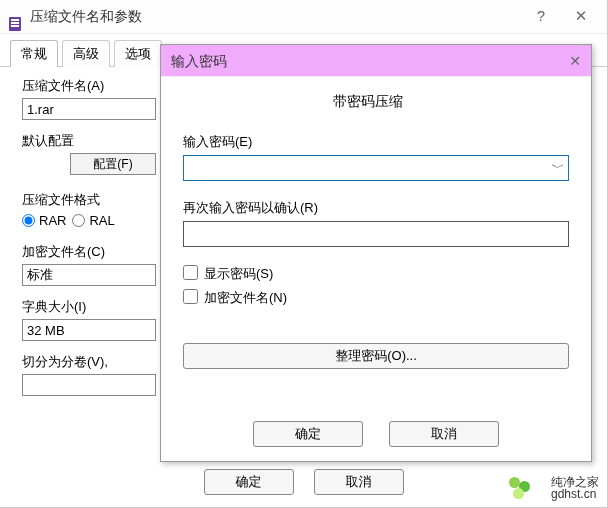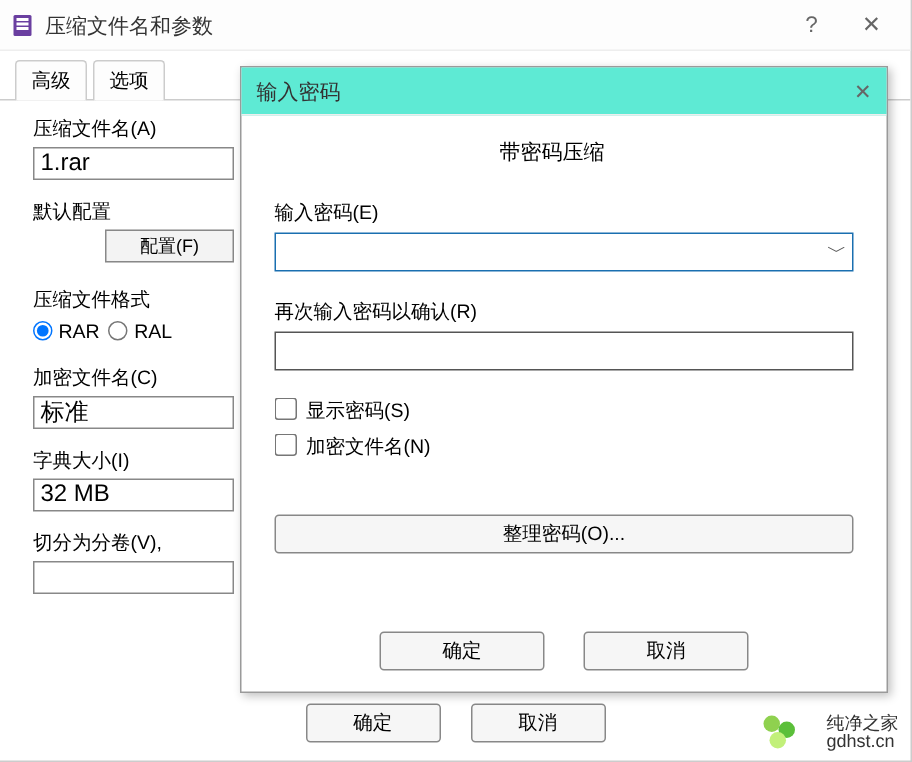--- a/index.html
+++ b/index.html
@@ -11,21 +11,21 @@
     position: relative;
     overflow: hidden;
     border-right: 1px solid #ccc;
     border-bottom: 1px solid #ccc;
   }
   
   .main-title {
     height: 34px; line-height: 34px;
     background: #fdfdfd;
     border-bottom: 1px solid #eee;
-    display: flex; align-items: center;
+    display: flex; align-items: flex-end;
     padding: 0 6px;
   }
   .main-title .icon { width: 18px; height: 18px; margin-right: 6px; display:flex; align-items:center; justify-content:center; }
   .main-title .txt { flex: 1; color: #333; font-size: 14px; }
   .main-title .winbtn { width: 40px; text-align: center; color: #666; font-size: 15px; }
   .tabs {
     display: flex; padding: 6px 10px 0 10px; gap: 4px;
   }
   .tabs .tab {
     padding: 4px 10px;
@@ -39,21 +39,21 @@
   .content {
     padding: 10px 22px;
     border-top: 1px solid #ccc;
     margin-top: -1px;
   }
   .grp { margin-bottom: 12px; }
   .grp label { display: block; margin-bottom: 3px; font-size: 13px; }
   .grp input[type=text], .grp select {
     width: 134px; height: 22px;
     border: 1px solid #888; background: #fff;
-    padding: 0 4px; font-family: inherit; font-size: 16px;
+    padding: 0 4px; font-family: inherit; font-size: 13px;
   }
   .cfgline { width: 134px; display: flex; justify-content: flex-end; }
   .cfgbtn { height: 22px; width: 86px; border: 1px solid #888; background: #f3f3f3; font-size: 12px; }
   .radios { display: flex; gap: 6px; margin-top: 4px; }
   .radios label { display: inline-flex; align-items: center; gap: 4px; }
   .main-buttons {
     position: absolute; bottom: 12px; left: 0; right: 0;
     display: flex; justify-content: center; gap: 20px;
   }
   .main-buttons button, .modal-buttons button {
@@ -68,21 +68,21 @@
     top: 44px; left: 160px;
     width: 432px; height: 418px;
     background: #fff;
     border: 1px solid #9a9a9a;
     box-shadow: 2px 2px 6px rgba(0,0,0,0.25);
   }
   .modal-title {
     height: 32px; line-height: 32px;
     padding: 0 10px;
     display: flex; align-items: center;
-    background: #5eead4;
+    background: #f0abfc;
     border-bottom: 1px solid #eee;
   }
   .modal-title .txt { flex: 1; color: #333; font-size: 14px; }
   .modal-title .close { color: #666; font-size: 14px; }
   .modal-h {
     text-align: center; font-size: 14px; padding: 16px 16px 22px 0;
   }
   .modal-body { padding: 0 22px; }
   .fld { margin-bottom: 18px; }
   .fld label { display: block; margin-bottom: 4px; font-size: 13px; }
@@ -133,20 +133,21 @@
         <rect x="4" y="6" width="8" height="2" fill="#fff"></rect>
         <rect x="4" y="9" width="8" height="2" fill="#fff"></rect>
       </svg>
   </span>
   <span class="txt">压缩文件名和参数</span>
   <span class="winbtn">?</span>
   <span class="winbtn">✕</span>
 </div>
 
 <div class="tabs">
+  <div class="tab active">常规</div>
   <div class="tab">高级</div>
   <div class="tab">选项</div>
 </div>
 
 <div class="content">
   <div class="grp">
     <label><span>压缩文件名(A)</span></label>
     <input type="text" value="1.rar" style="">
   </div>
   <div class="grp">

